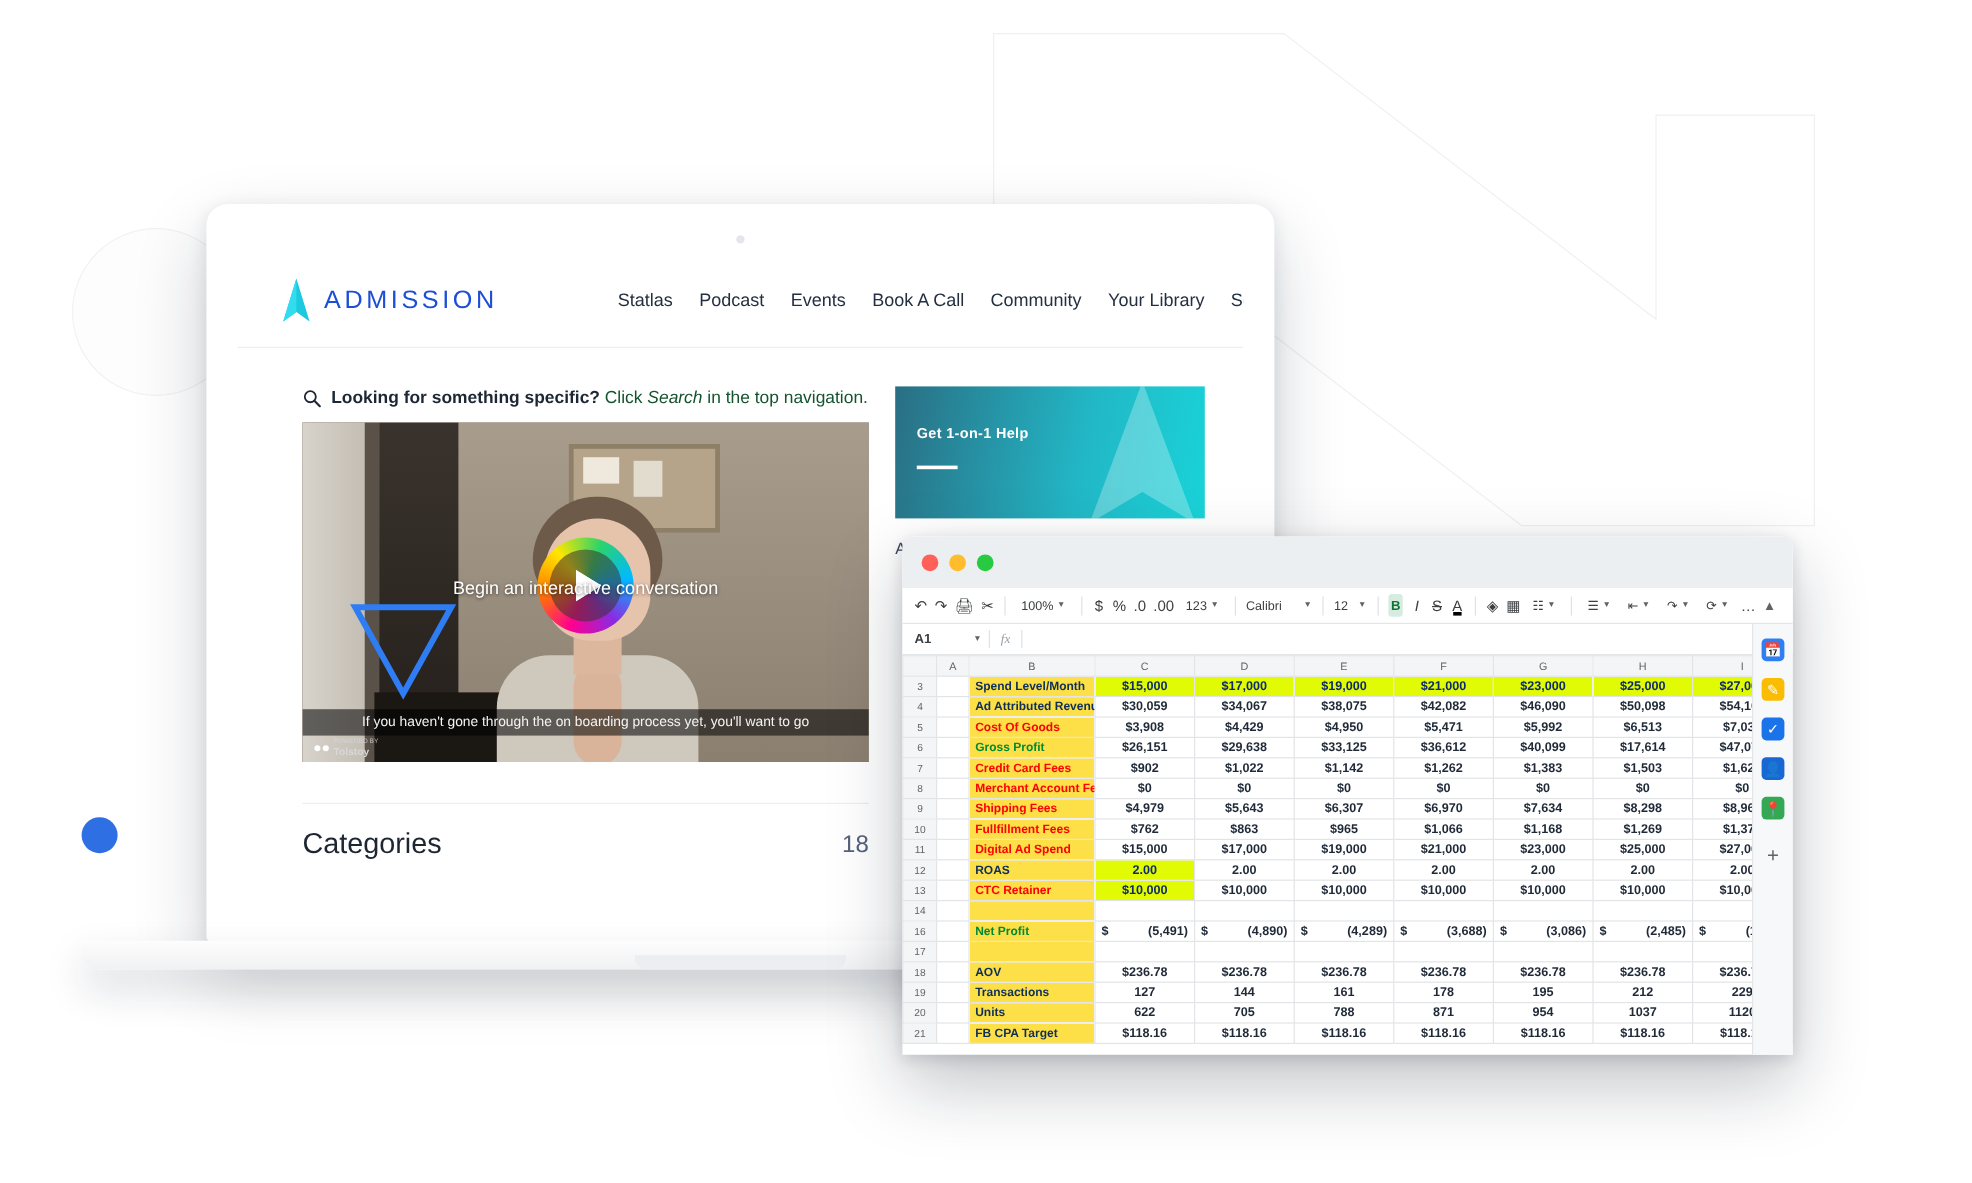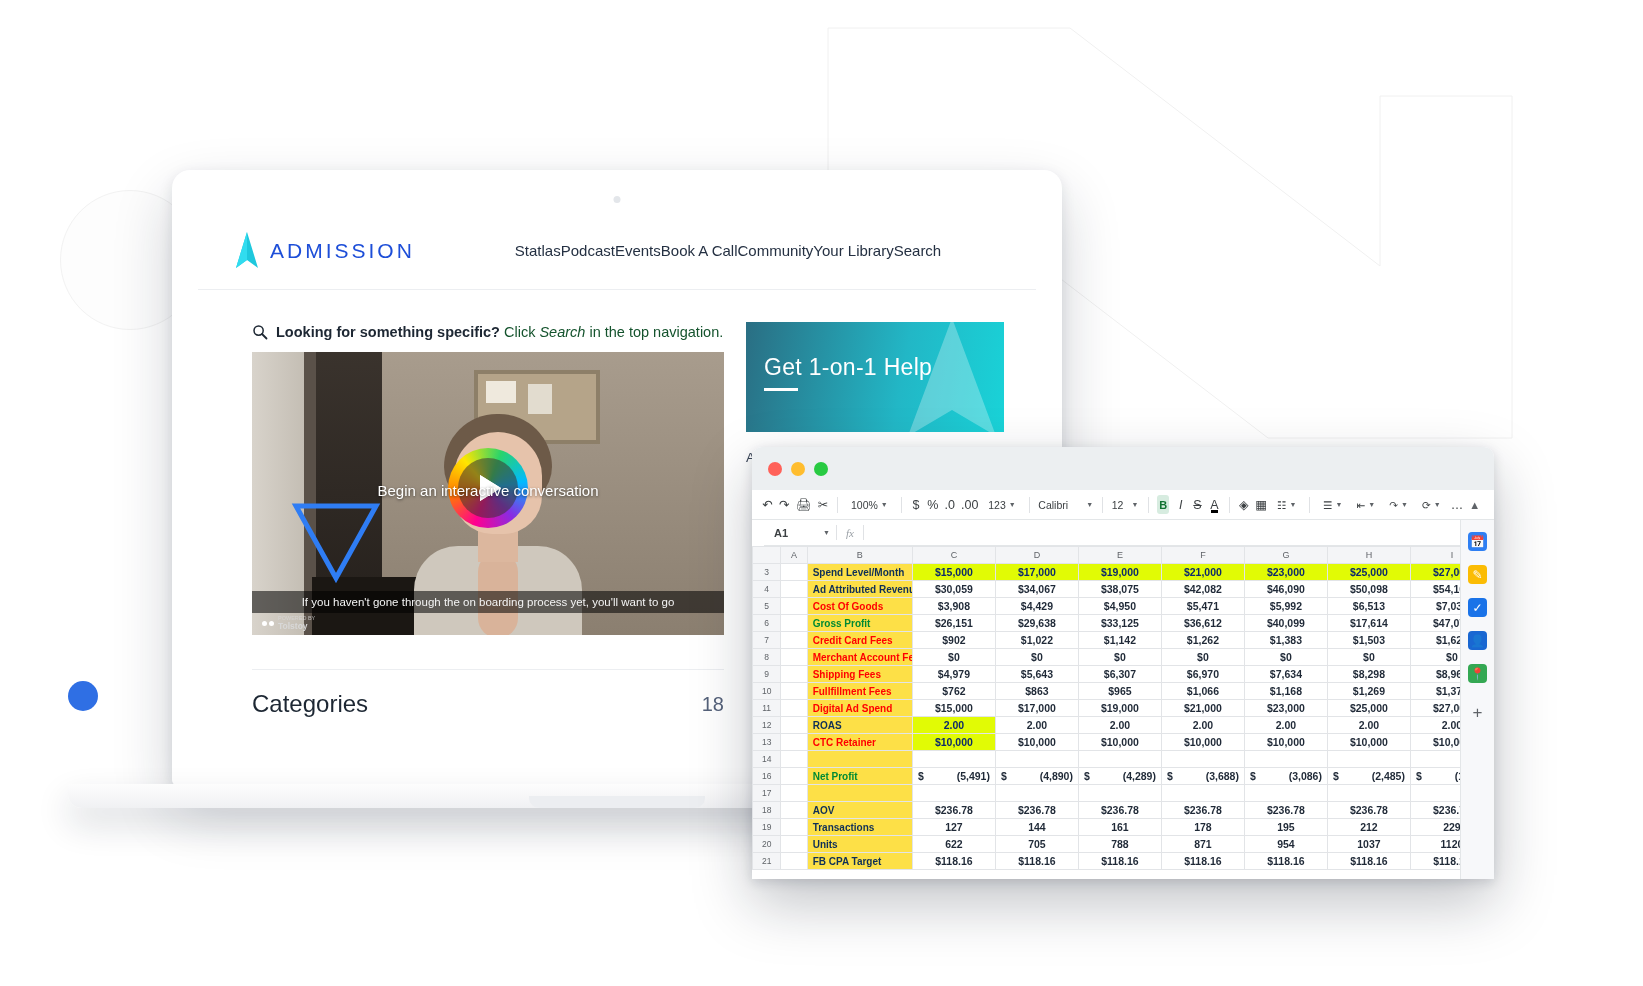--- a/index.html
+++ b/index.html
@@ -68,21 +68,21 @@
     height:78px; display:flex; align-items:center;
     padding:0 36px; background:#fff;
     border-bottom:1px solid #eceef1;
   }
   .brand { display:flex; align-items:center; gap:10px; }
   .brand-mark { width:26px; height:38px; }
   .brand-name {
     font-size:21px; letter-spacing:3px; color:#1d4ed8;
     font-weight:400;
   }
-  .nav { display:flex; align-items:center; margin-left:100px; }
+  .nav { display:flex; align-items:center; gap:22px; margin-left:100px; }
   .nav a {
     font-size:15px; color:#243042; text-decoration:none; white-space:nowrap;
   }
 
   
   .site-body { padding:18px 0 0 0; background:#fff; }
   .content-card {
     margin:0 36px; background:#fff;
     display:flex; gap:0;
   }
@@ -182,21 +182,21 @@
   .categories-count{font-size:20px;color:#55627a;}
 
   .col-side { width:270px; margin-left:22px; }
   .promo{
     width:258px; height:110px; margin-top:14px;
     background:linear-gradient(100deg,#2a6e83 0%, #22b7c6 60%, #19d3d8 100%);
     position:relative; overflow:hidden;
   }
   .promo-title{
     position:absolute; left:18px; top:32px;
-    color:#fff; font-size:23px; font-weight:400; letter-spacing:.3px;
+    color:#fff; font-size:12px; font-weight:700; letter-spacing:.3px;
   }
   .promo-rule{
     position:absolute; left:18px; top:66px; width:34px; height:3px; background:#fff;
   }
   .promo-logo{
     position:absolute; right:4px; top:-8px; width:96px; height:128px; opacity:.28;
   }
   .promo-text{
     margin-top:16px; width:240px;
     font-size:13.5px; color:#3b4758; line-height:1.55;
@@ -237,21 +237,21 @@
   .tb-size{width:42px;}
   .caret{font-size:7px;color:#5f6368;}
   .tb-b{font-weight:700;background:#d7ece0;border-radius:3px;width:19px;height:19px;display:flex;align-items:center;justify-content:center;color:#137333;}
   .tb-i{font-style:italic;}
   .tb-u{text-decoration:line-through;}
   .tb-A{position:relative;}
   .tb-A:after{content:"";position:absolute;left:2px;right:2px;bottom:0px;height:3px;background:#000;}
 
   .formulabar{
     height:26px; background:#fff; border-bottom:1px solid #e3e6e8;
-    display:flex; align-items:center; font-size:11px; color:#3c4043;margin-left:12px;
+    display:flex; align-items:center; font-size:11px; color:#3c4043;
   }
   .namebox{
     width:72px; padding-left:10px; display:flex; align-items:center; justify-content:space-between;
     padding-right:6px; font-weight:700; font-size:11px;
   }
   .fbsep{width:1px;height:15px;background:#e0e2e5;}
   .fx{padding:0 9px;color:#9aa0a6;font-style:italic;font-family:"Liberation Serif",serif;}
   .fbline{width:1px;height:15px;background:#e0e2e5;}
 
   .gridwrap{ position:relative; }

